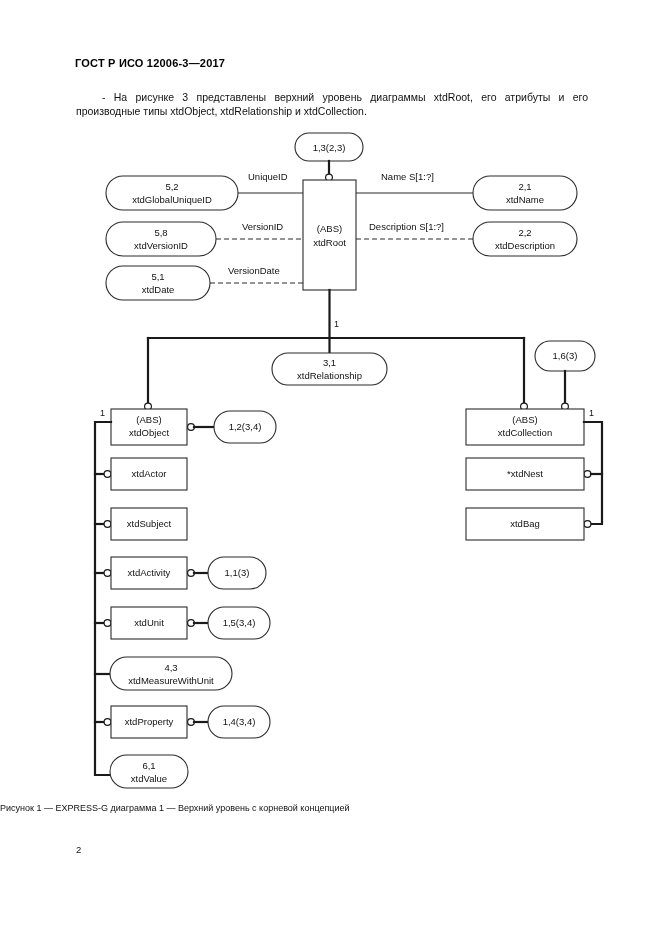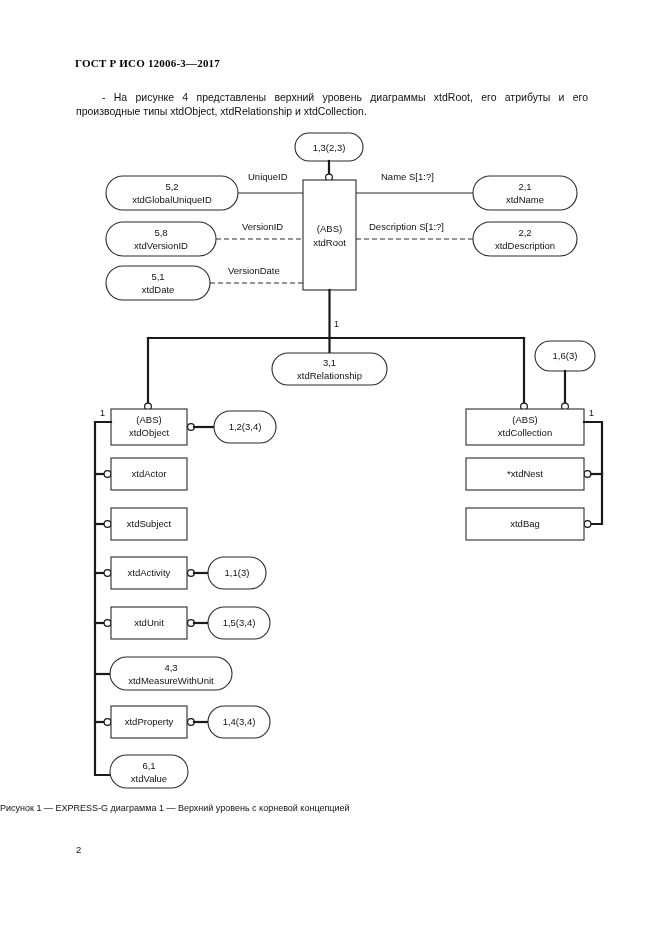--- a/index.html
+++ b/index.html
@@ -22,21 +22,20 @@
   }
   .doc-header {
     position: absolute;
     left: 75px;
     top: 57px;
     font-size: 11px;
     font-weight: bold;
     letter-spacing: 0.2px;
     color: #000;
     white-space: nowrap;
-    font-family: Liberation Serif, serif;
   }
   .intro {
     position: absolute;
     left: 76px;
     top: 90px;
     width: 512px;
     font-size: 10.5px;
     line-height: 14px;
     text-align: justify;
     color: #111;
@@ -117,21 +116,21 @@
     stroke-width: 1.2;
   }
 </style>
 </head>
 <body>
 
 <div class="page">
 
   <div class="doc-header">ГОСТ Р ИСО 12006-3—2017</div>
 
-  <div class="intro"><span class="indent"></span><span>- На рисунке 4 представлены верхний уровень диаграммы xtdRoot, его атрибуты и его производные типы xtdObject, xtdRelationship и xtdCollection.</span></div>
+  <div class="intro"><span class="indent"></span><span>- На рисунке 3 представлены верхний уровень диаграммы xtdRoot, его атрибуты и его производные типы xtdObject, xtdRelationship и xtdCollection.</span></div>
 
   <svg class="diagram" viewBox="0 0 661 935">
 
     <g>
       <rect class="nodeell" x="295" y="133" width="68" height="28" rx="14" ry="14"></rect>
       <text class="lbl" x="329" y="148">1,3(2,3)</text>
     </g>
     <path class="link-thick" d="M329 161 L329 174"></path>
     <circle class="conn" cx="329" cy="177.5" r="3.4"></circle>
 

